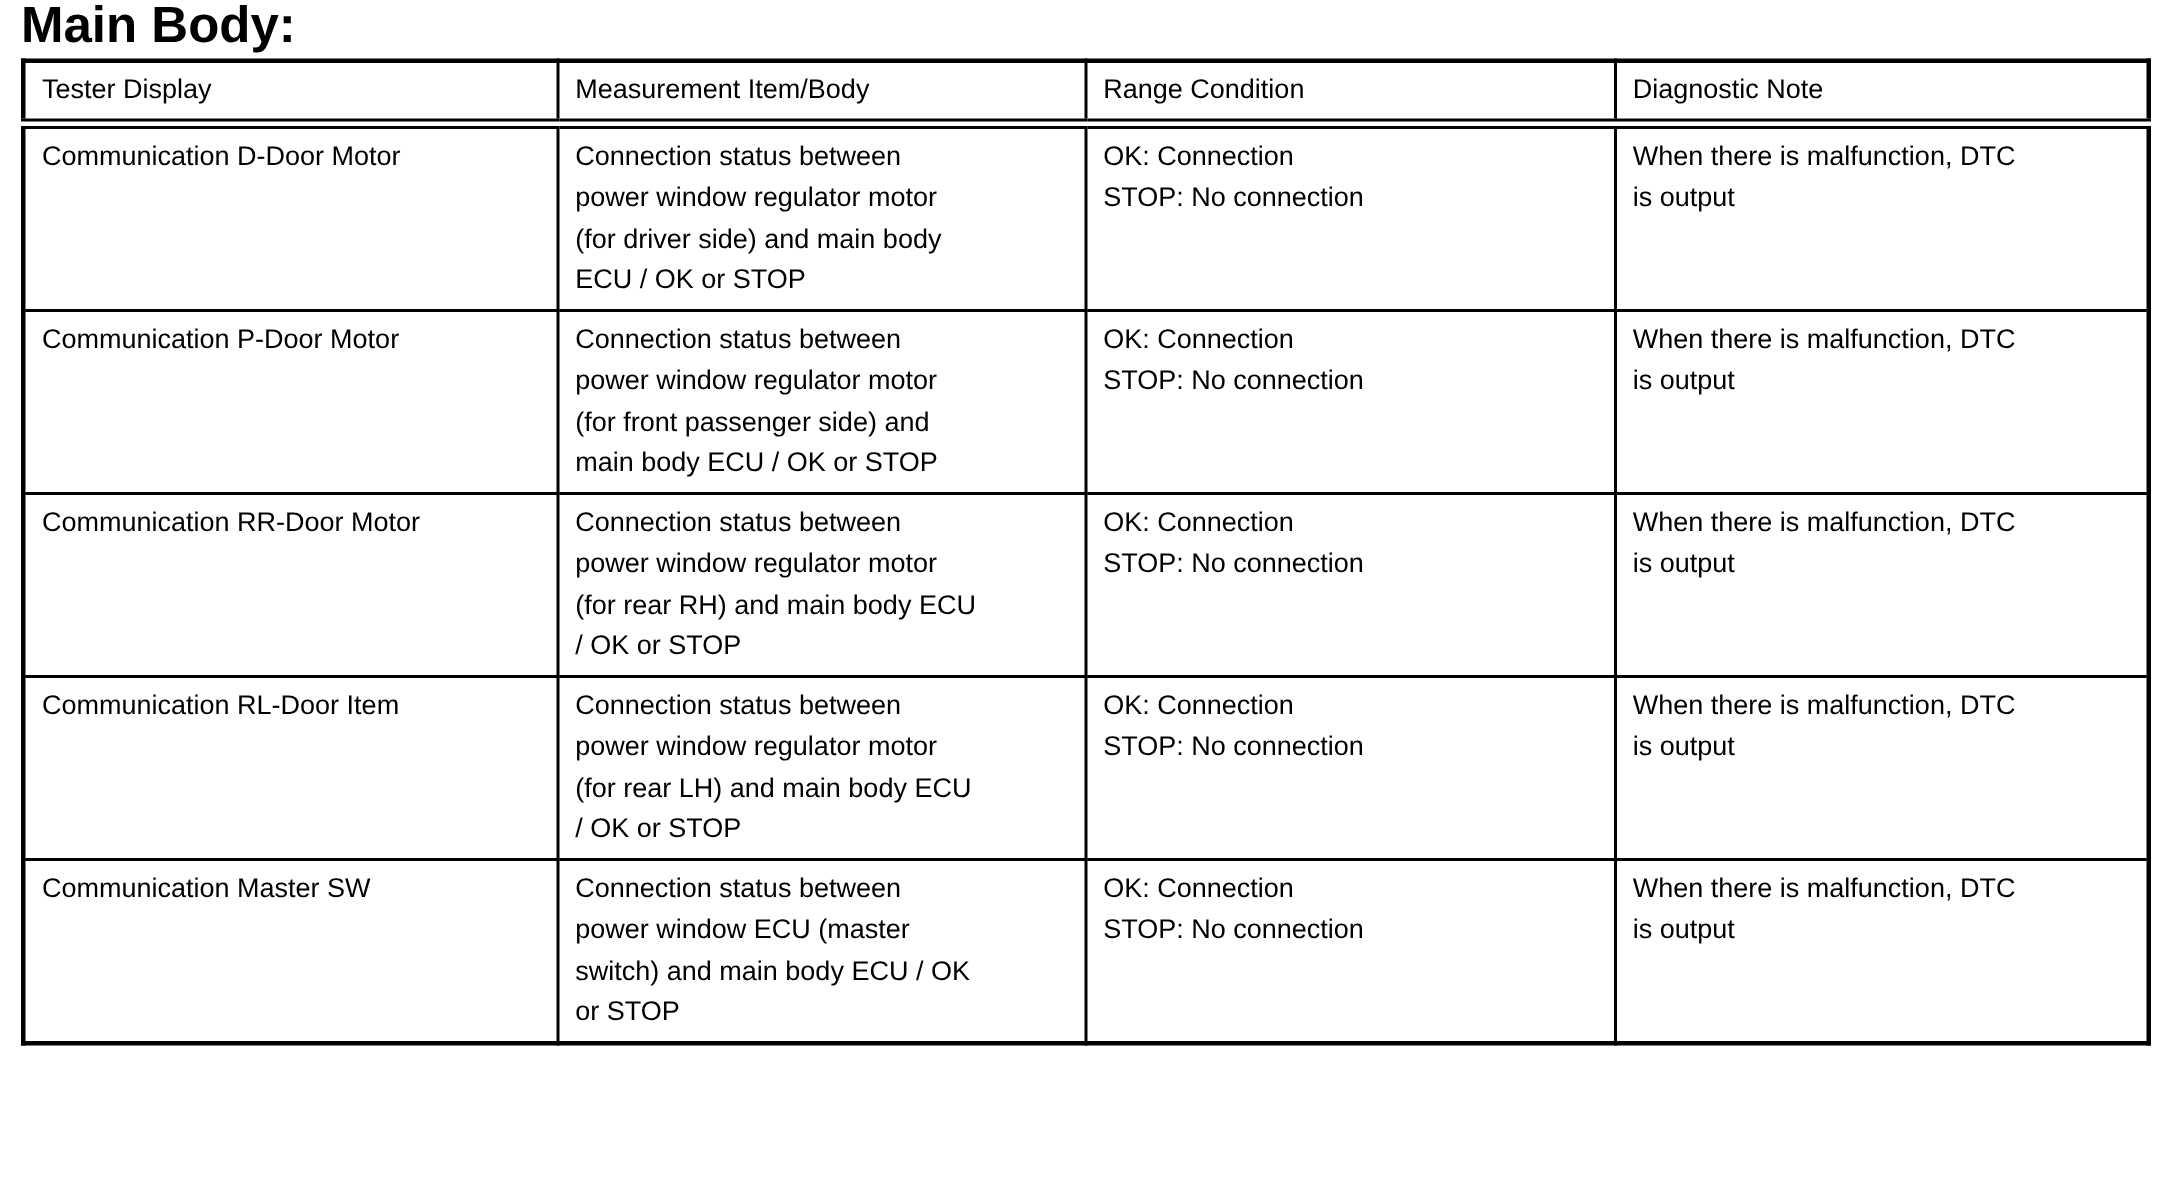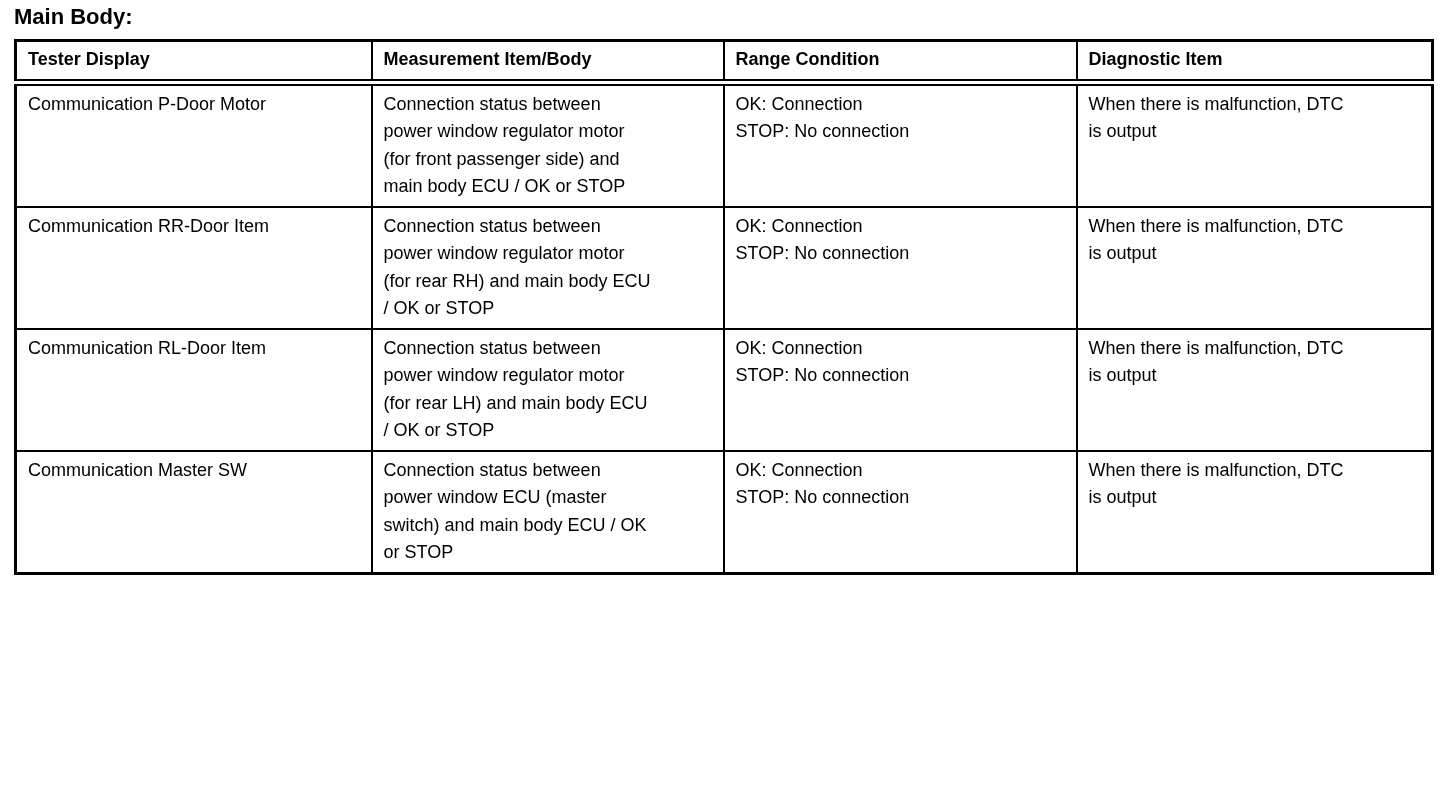--- a/index.html
+++ b/index.html
@@ -12,21 +12,21 @@
   .page {
     width: 1456px;
     height: 786px;
     box-sizing: border-box;
     padding: 2px 12px 0 14px;
     overflow: hidden;
     background: #ffffff;
   }
   .page-title {
     margin: 0 0 7px 0;
-    font-size: 22px;
+    font-size: 34px;
     font-weight: bold;
     letter-spacing: 0px;
     line-height: 30px;
   }
   table.data-table {
     border-collapse: collapse;
     table-layout: fixed;
     width: 1417px;
     background: #ffffff;
   }
@@ -44,21 +44,21 @@
   th, td {
     vertical-align: top;
     text-align: left;
     padding: 5px 10px 5px 11px;
     font-size: 18px;
     line-height: 27.5px;
     white-space: pre-line;
     overflow: hidden;
   }
   thead th {
-    font-weight: bold;
+    font-weight: normal;
     height: 26px;
     padding-top: 4px;
     white-space: nowrap;
   }
   tbody tr:nth-child(1) { height: 112px; }
   tbody tr:nth-child(2) { height: 118px; }
   tbody tr:nth-child(3) { height: 117px; }
   tbody tr:nth-child(4) { height: 117px; }
   tbody tr:nth-child(5) { height: 87px; }
   tbody tr:nth-child(6) { height: 117px; }
@@ -75,37 +75,48 @@
       <col style="width:356px">
       <col style="width:352px">
       <col style="width:353px">
       <col style="width:356px">
     </colgroup>
     <thead>
       <tr>
         <th>Tester Display</th>
         <th>Measurement Item/Body</th>
         <th>Range Condition</th>
-        <th>Diagnostic Item</th>
+        <th>Diagnostic Note</th>
       </tr>
     </thead>
     <tbody>
+      <tr>
+        <td>Communication D-Door Motor</td>
+        <td>Connection status between
+power window regulator motor
+(for driver side) and main body
+ECU / OK or STOP</td>
+        <td>OK: Connection
+STOP: No connection</td>
+        <td>When there is malfunction, DTC
+is output</td>
+      </tr>
       <tr>
         <td>Communication P-Door Motor</td>
         <td>Connection status between
 power window regulator motor
 (for front passenger side) and
 main body ECU / OK or STOP</td>
         <td>OK: Connection
 STOP: No connection</td>
         <td>When there is malfunction, DTC
 is output</td>
       </tr>
       <tr>
-        <td>Communication RR-Door Item</td>
+        <td>Communication RR-Door Motor</td>
         <td>Connection status between
 power window regulator motor
 (for rear RH) and main body ECU
 / OK or STOP</td>
         <td>OK: Connection
 STOP: No connection</td>
         <td>When there is malfunction, DTC
 is output</td>
       </tr>
       <tr>

